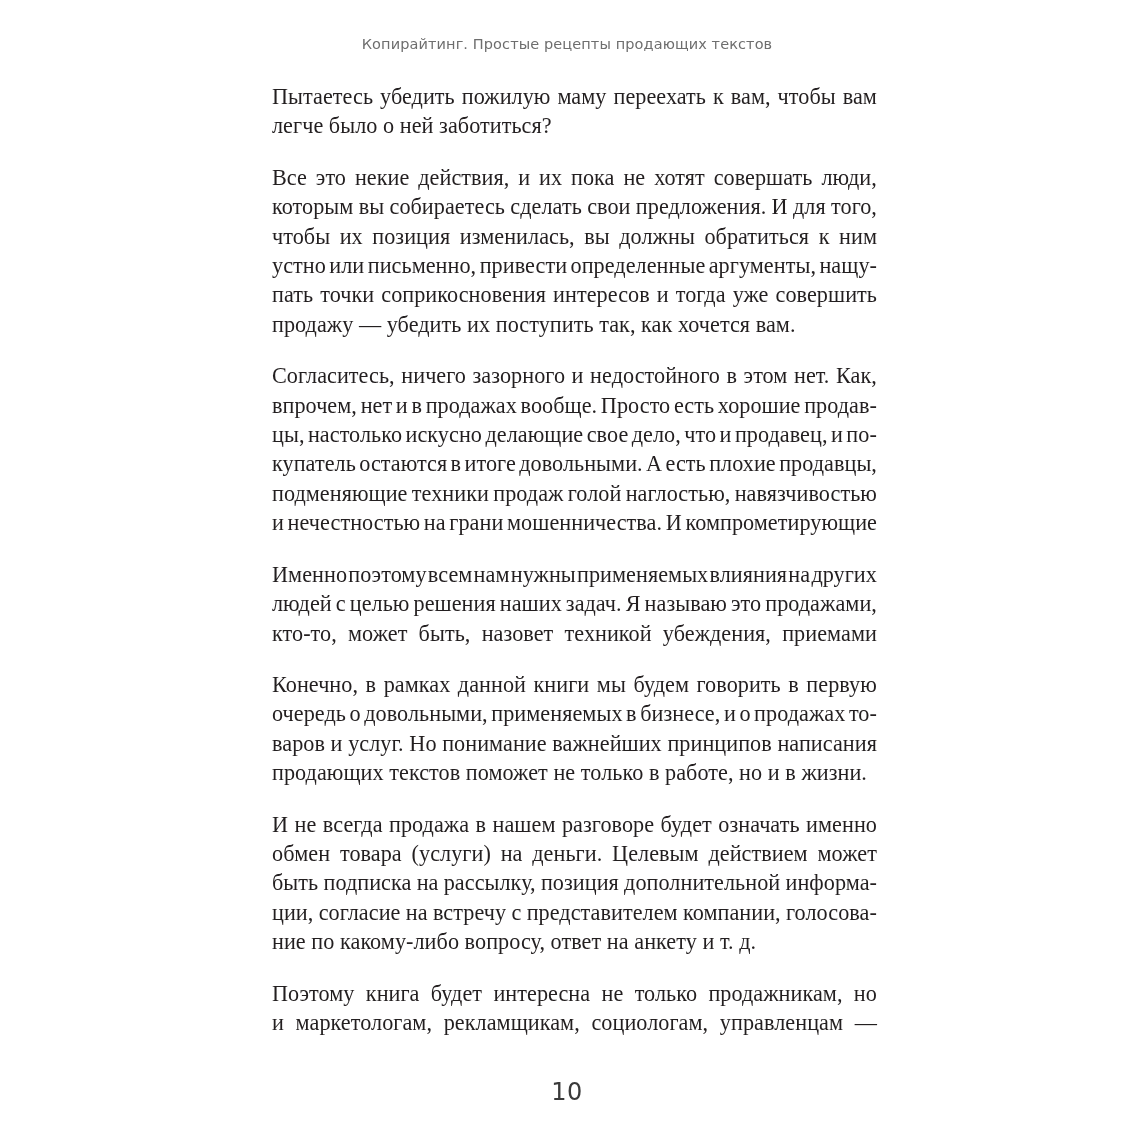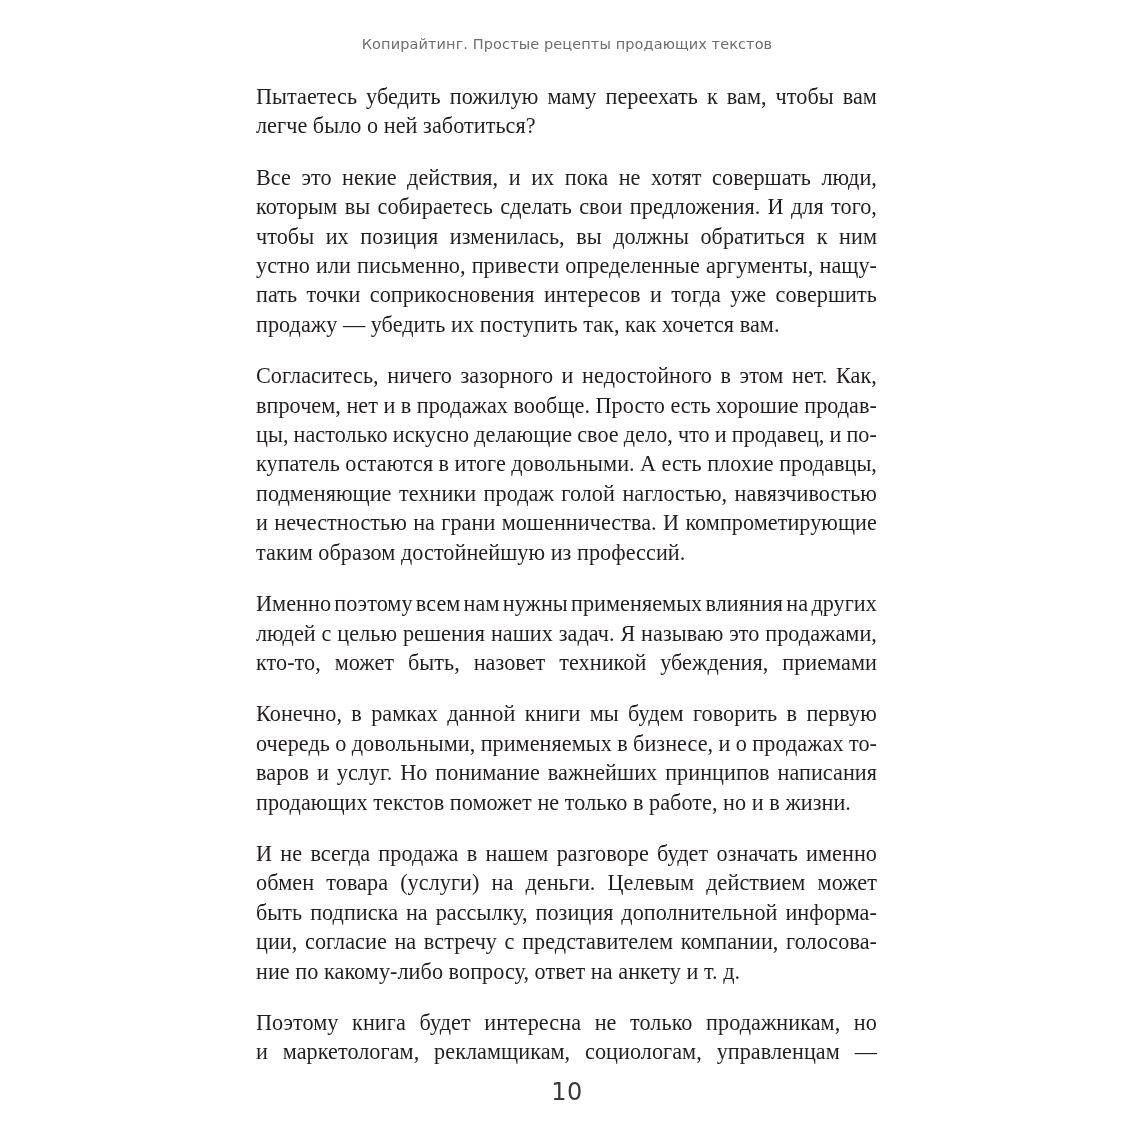--- a/index.html
+++ b/index.html
@@ -40,21 +40,21 @@
 
   
   .text-block {
     position: absolute;
     left: 256px;
     top: 82px;
     width: 621px;
   }
 
   .para {
-    margin: 0 0 22px 0;
+    margin: 0 0 22px 16px;
     font-size: 22.2px;
     line-height: 29.4px;
     color: #231f20;
     letter-spacing: 0.05px;
   }
   .para:last-child {
     margin-bottom: 0;
   }
 
   
@@ -225,21 +225,20 @@
         </span>
         <span class="line just">
           <span class="w">и</span>
           <span class="w">нечестностью</span>
           <span class="w">на</span>
           <span class="w">грани</span>
           <span class="w">мошенничества.</span>
           <span class="w">И</span>
           <span class="w">компрометирующие</span>
         </span>
-        <span class="line last">таким образом достойнейшую из профессий.</span>
       </p>
       <p class="para">
         <span class="line just">
           <span class="w">Именно</span>
           <span class="w">поэтому</span>
           <span class="w">всем</span>
           <span class="w">нам</span>
           <span class="w">нужны</span>
           <span class="w">применяемых</span>
           <span class="w">влияния</span>

